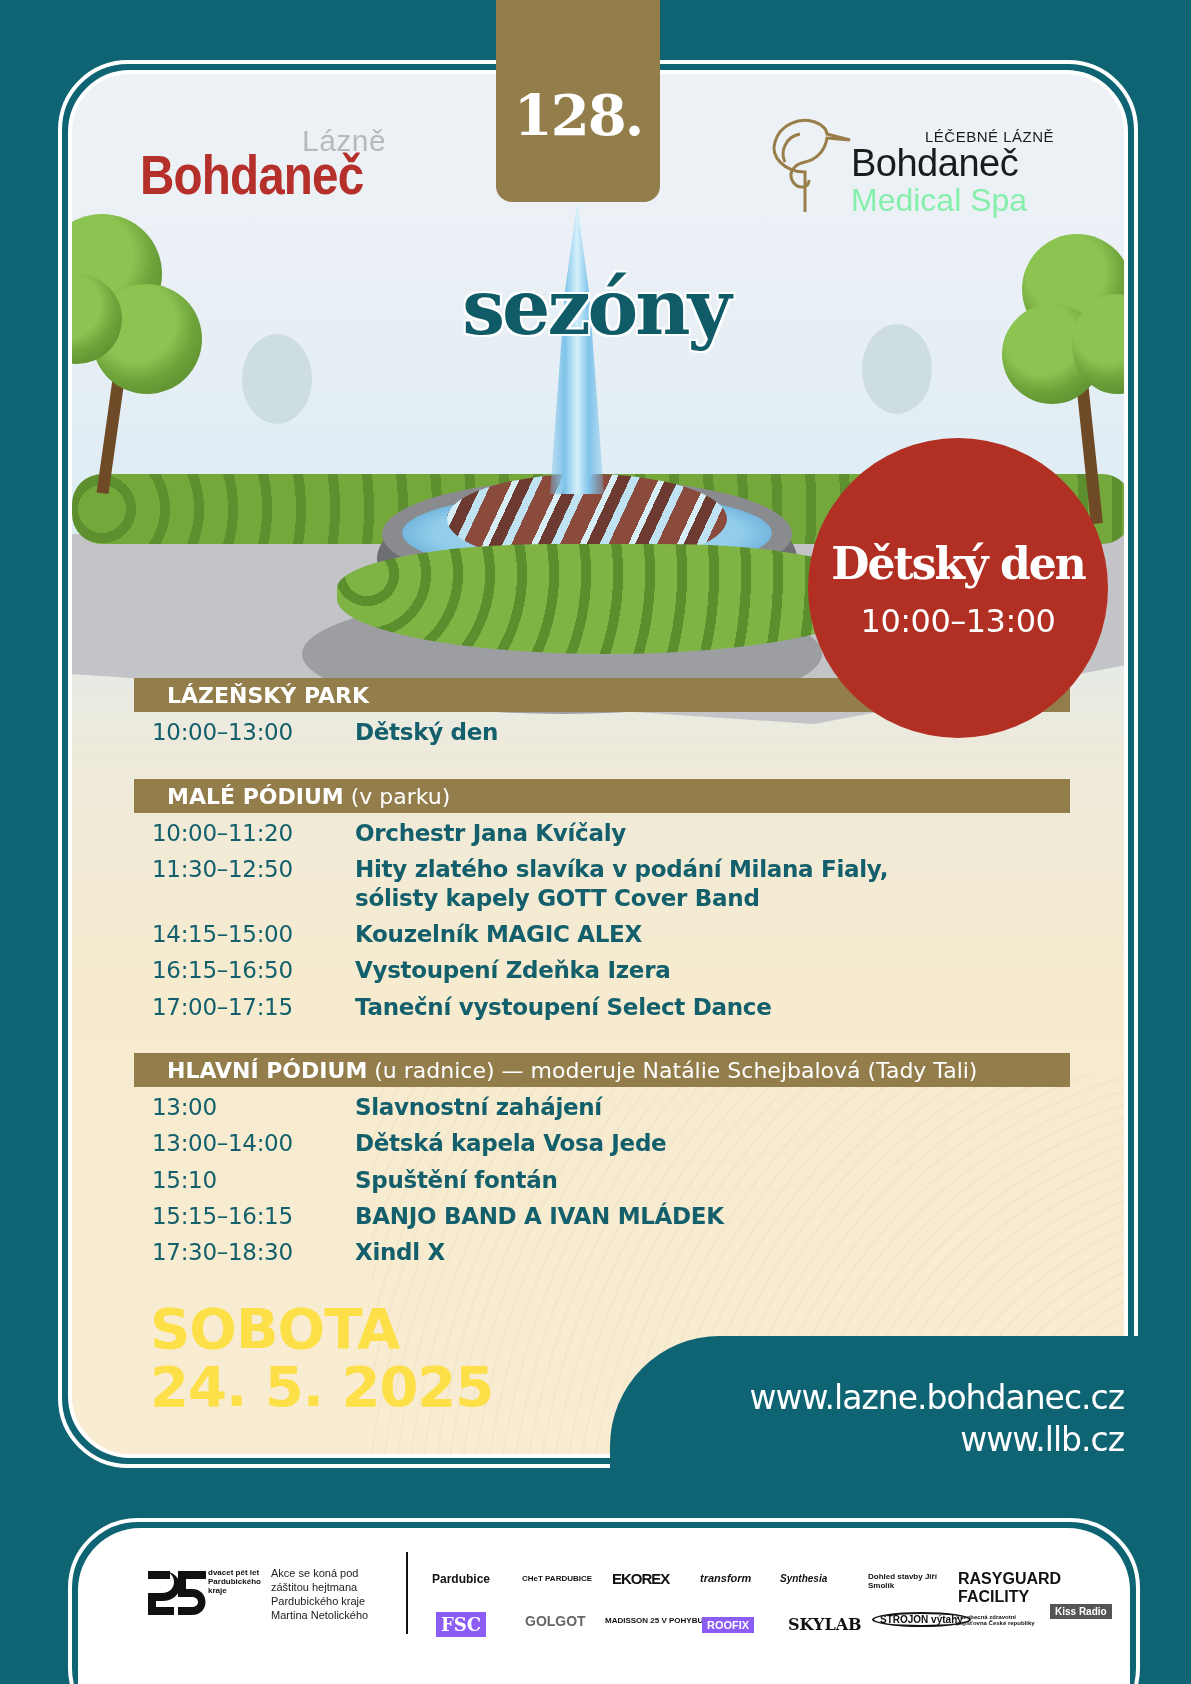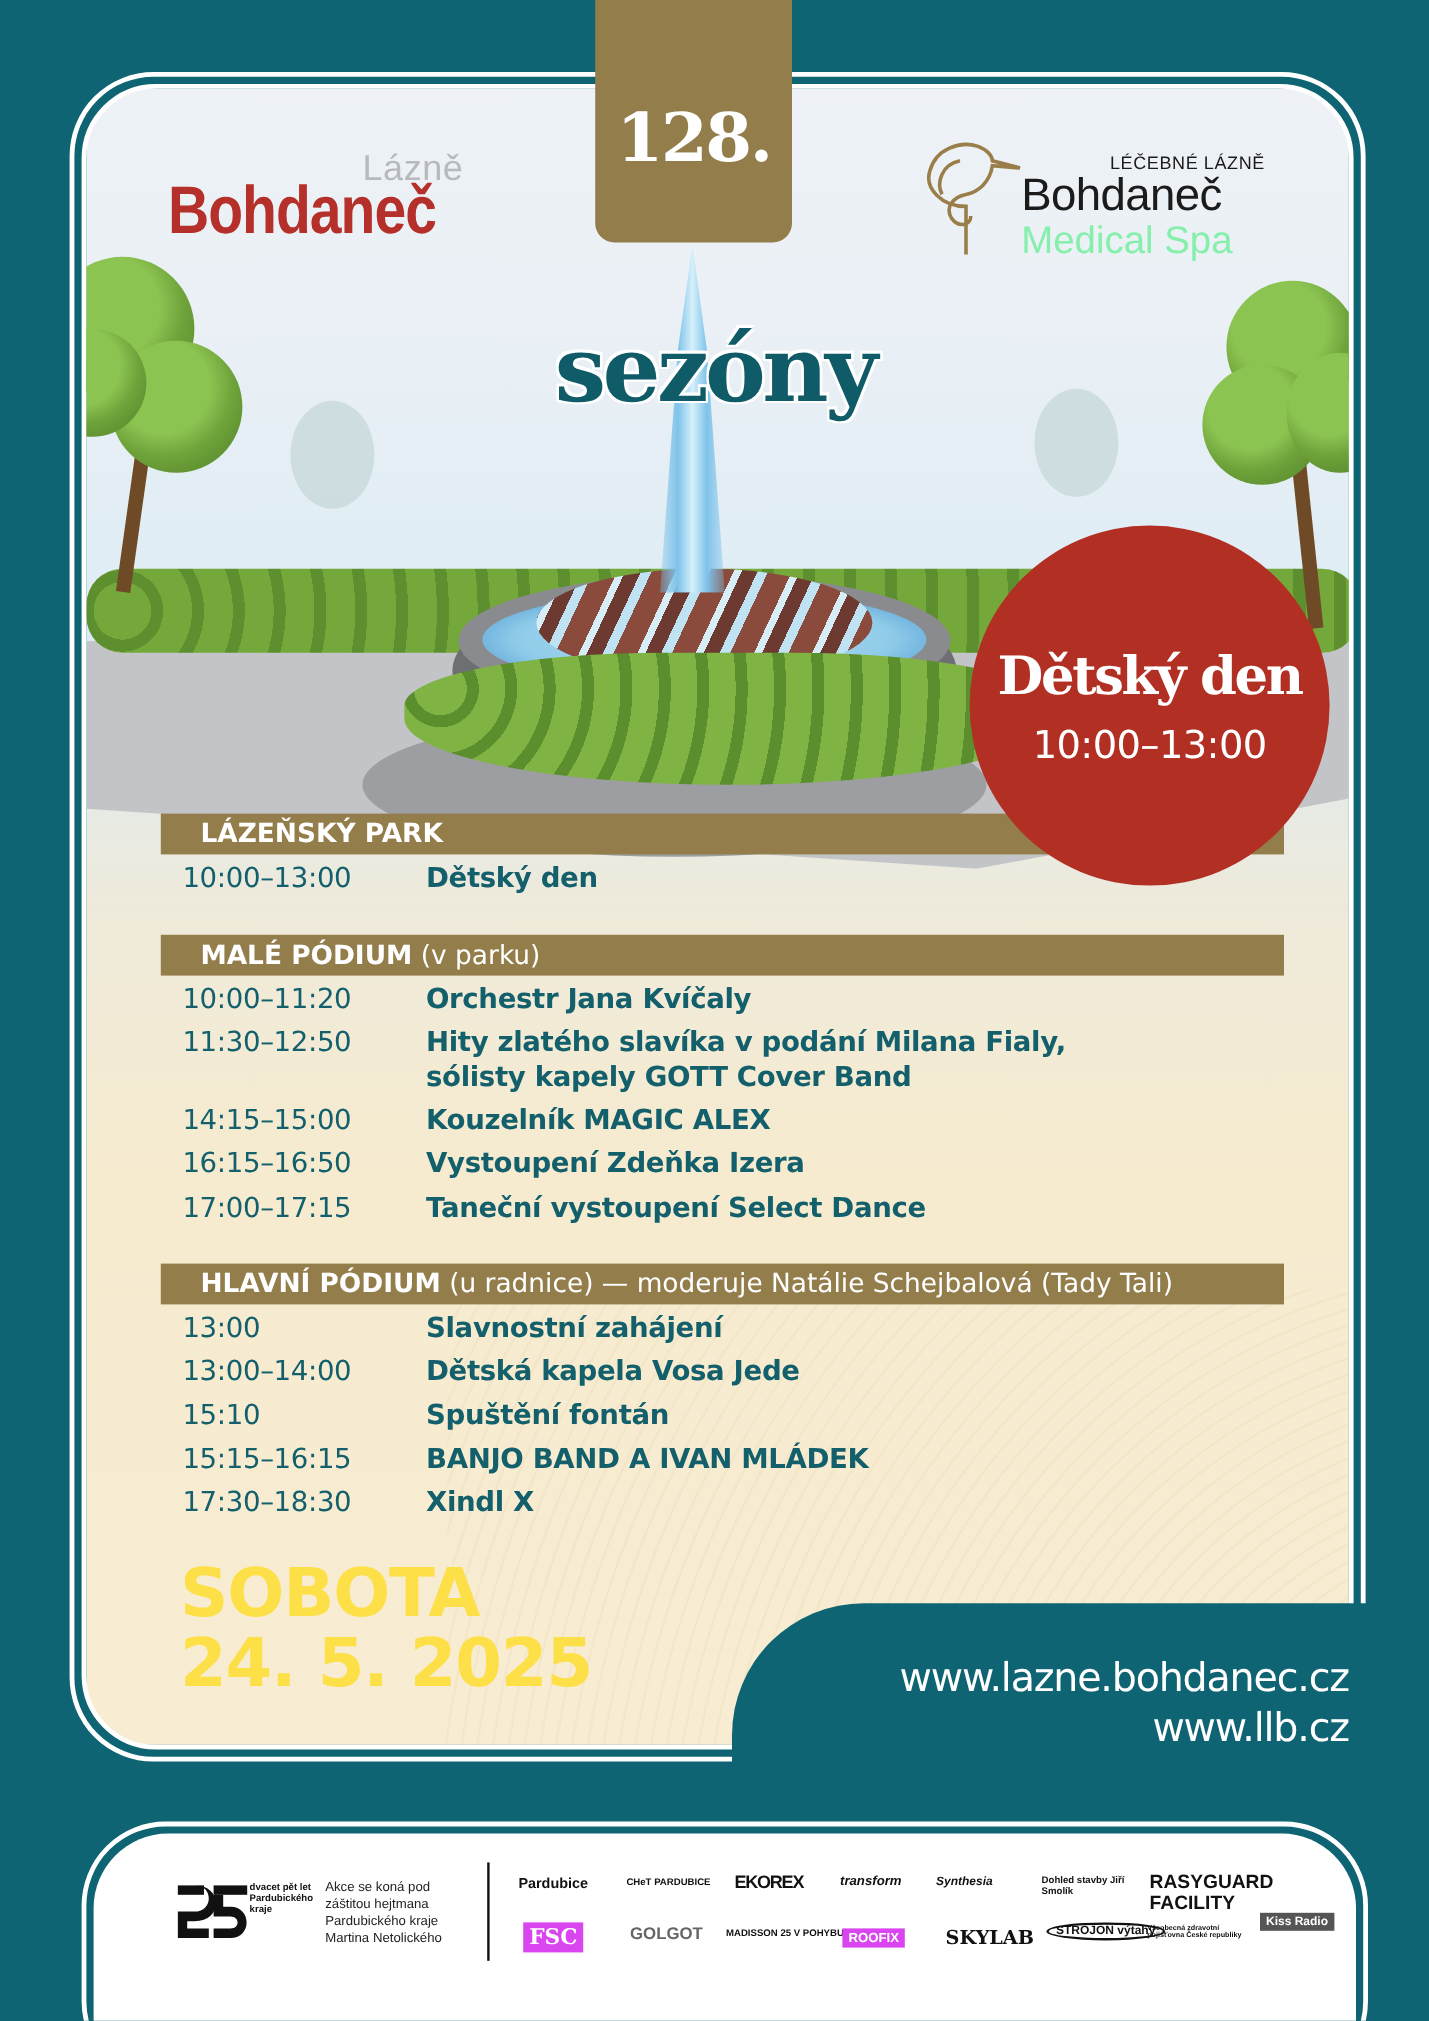--- a/index.html
+++ b/index.html
@@ -162,22 +162,23 @@
       position: absolute; left: 78px; top: 1528px; width: 1052px; height: 220px;
       background: #ffffff; border-radius: 62px;
     }
     .f25 { position: absolute; left: 148px; top: 1571px; width: 60px; height: 44px; }
     .f25-text { position: absolute; left: 208px; top: 1568px; font-size: 8px; font-weight: bold; color: #111; line-height: 9px; width: 60px; }
     .patron { position: absolute; left: 271px; top: 1566px; font-size: 11px; color: #222; line-height: 14px; width: 120px; }
     .vsep { position: absolute; left: 406px; top: 1552px; width: 2px; height: 82px; background: #111; }
     .sponsor {
       position: absolute; font-size: 10px; font-weight: bold; color: #111; white-space: nowrap;
       font-family: "Liberation Sans", sans-serif;
-    }
-    .sponsor.box { background: #d946ef; color: #fff; padding: 2px 5px; }
+      margin-top: 10px;
+    }
+    .sponsor.box { background: #8b5cf6; color: #fff; padding: 2px 5px; }
   </style>
 </head>
 <body>
 
 <div class="card-outer"></div>
 <div class="card">
   <div class="waves"></div>
 
   <div>
     <div class="ghost-tree" style="left:170px;top:260px;width:70px;height:90px;"></div>

